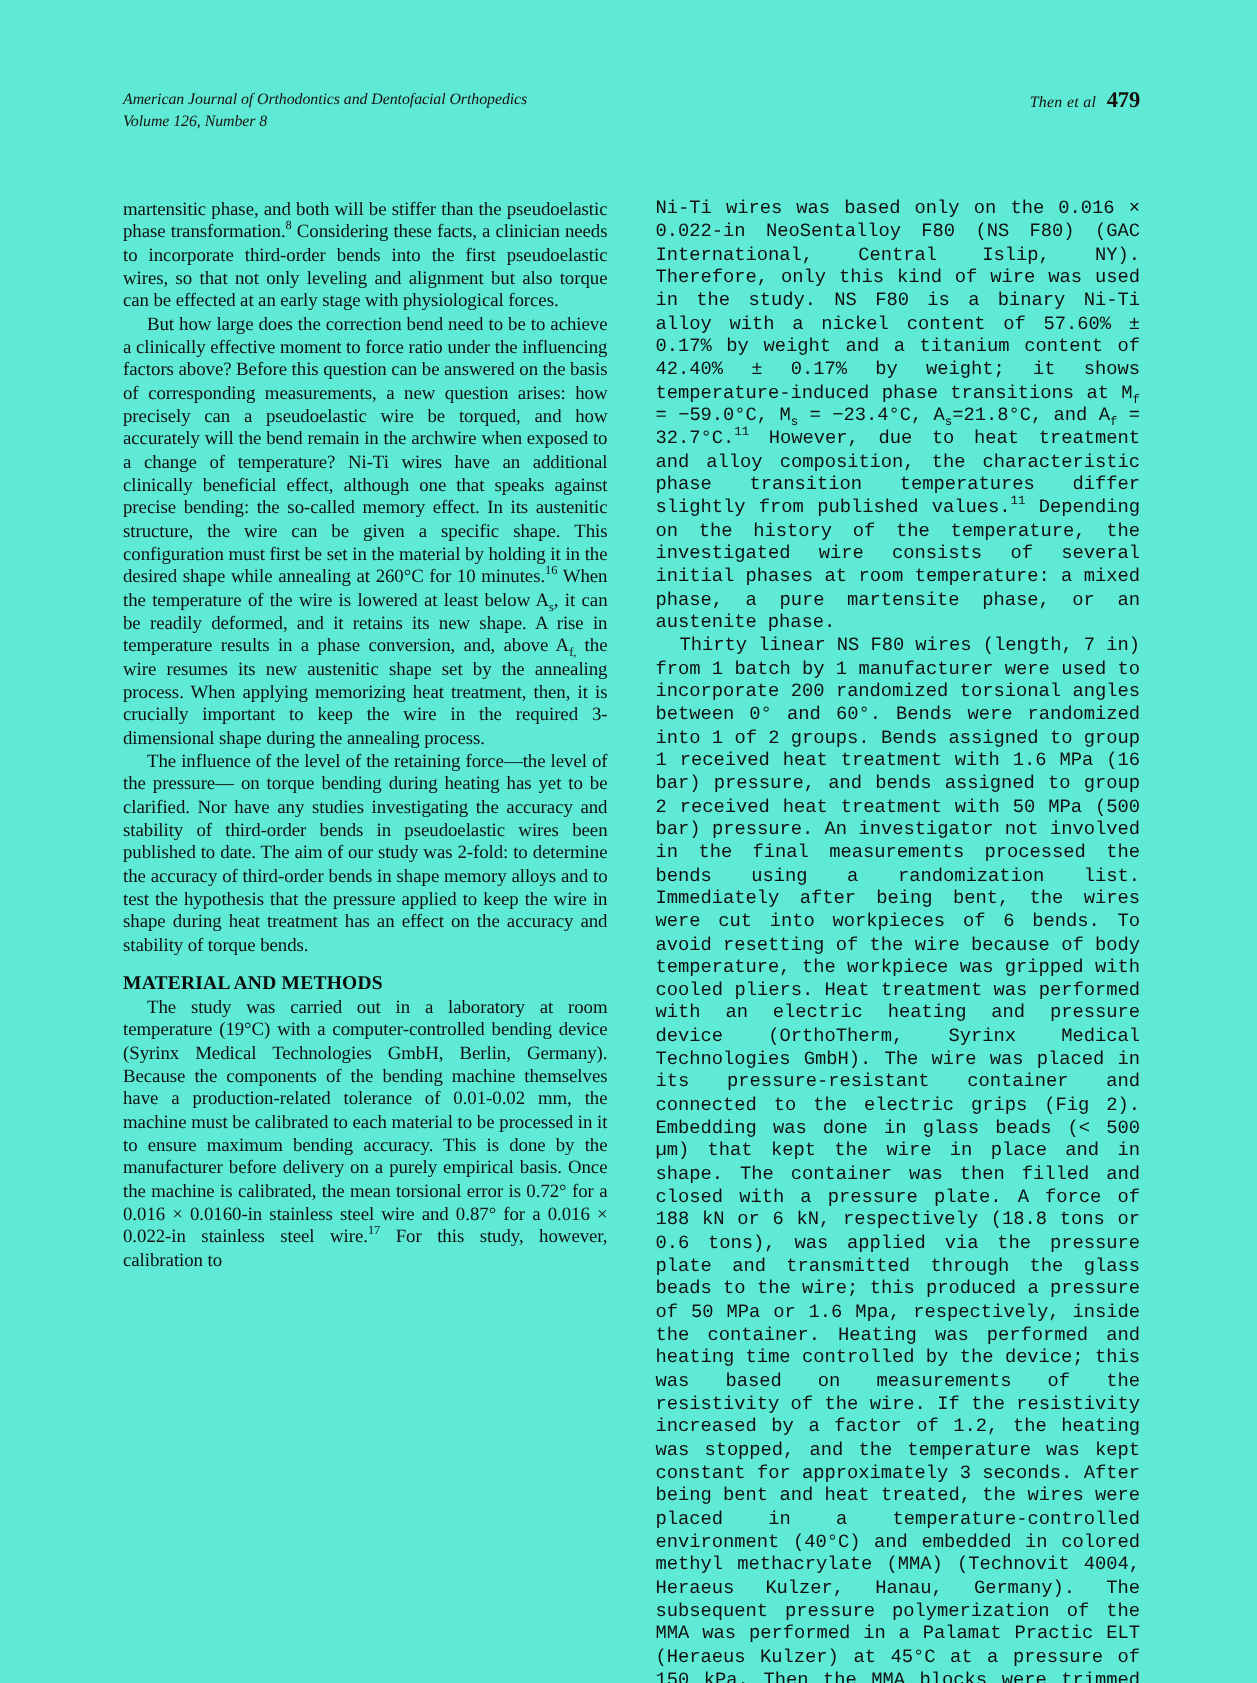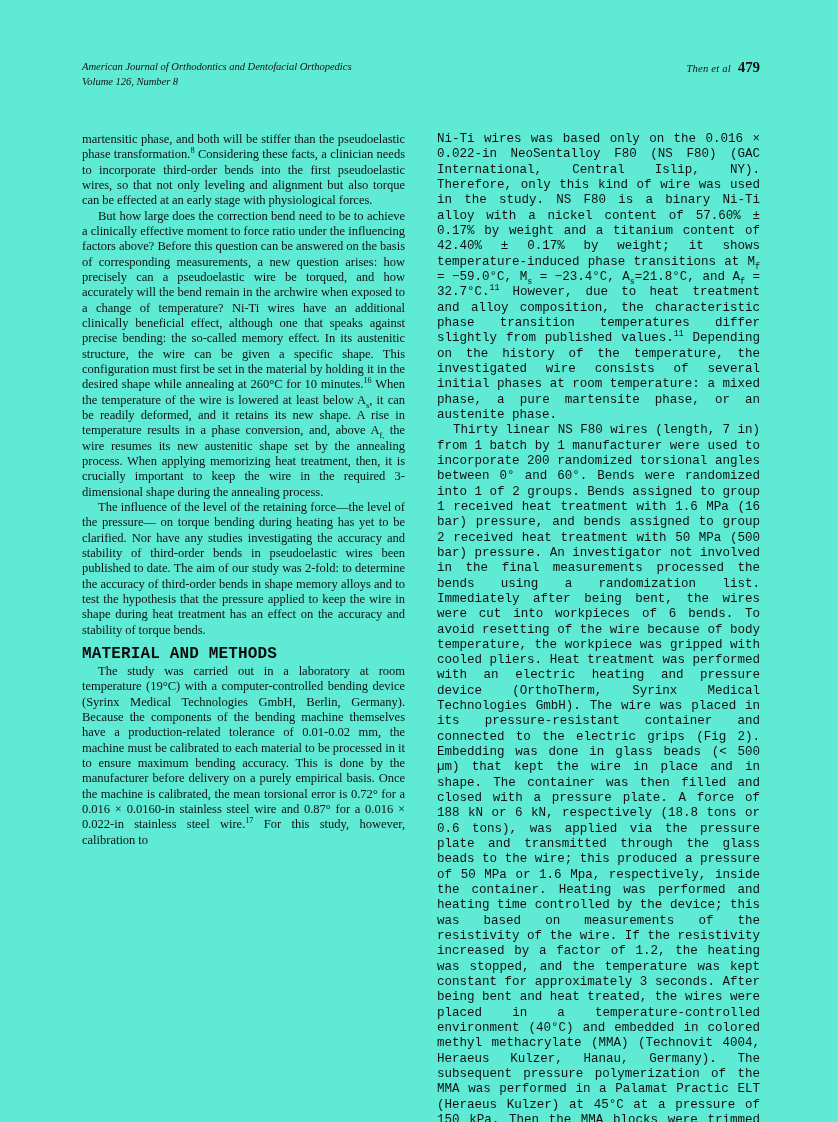--- a/index.html
+++ b/index.html
@@ -89,23 +89,23 @@
     -webkit-hyphens: none;
     hyphens: none;
     word-spacing: -0.1px;
     letter-spacing: -0.03px;
     color: #111;
   }
   p.indent { text-indent: 16px; }
 
   .secheading {
     margin: 0;
-    font-family: Liberation Mono, monospace;
+    font-family: Liberation Serif, serif;
     font-weight: bold;
-    font-size: 16px;
+    font-size: 13px;
     line-height: 15.33px;
     letter-spacing: 0.15px;
     padding-top: 9.5px;
     padding-bottom: 1.5px;
     color: #0d0d0d;
   }
 
   sup, sub {
     font-size: 0.66em;
     line-height: 0;

